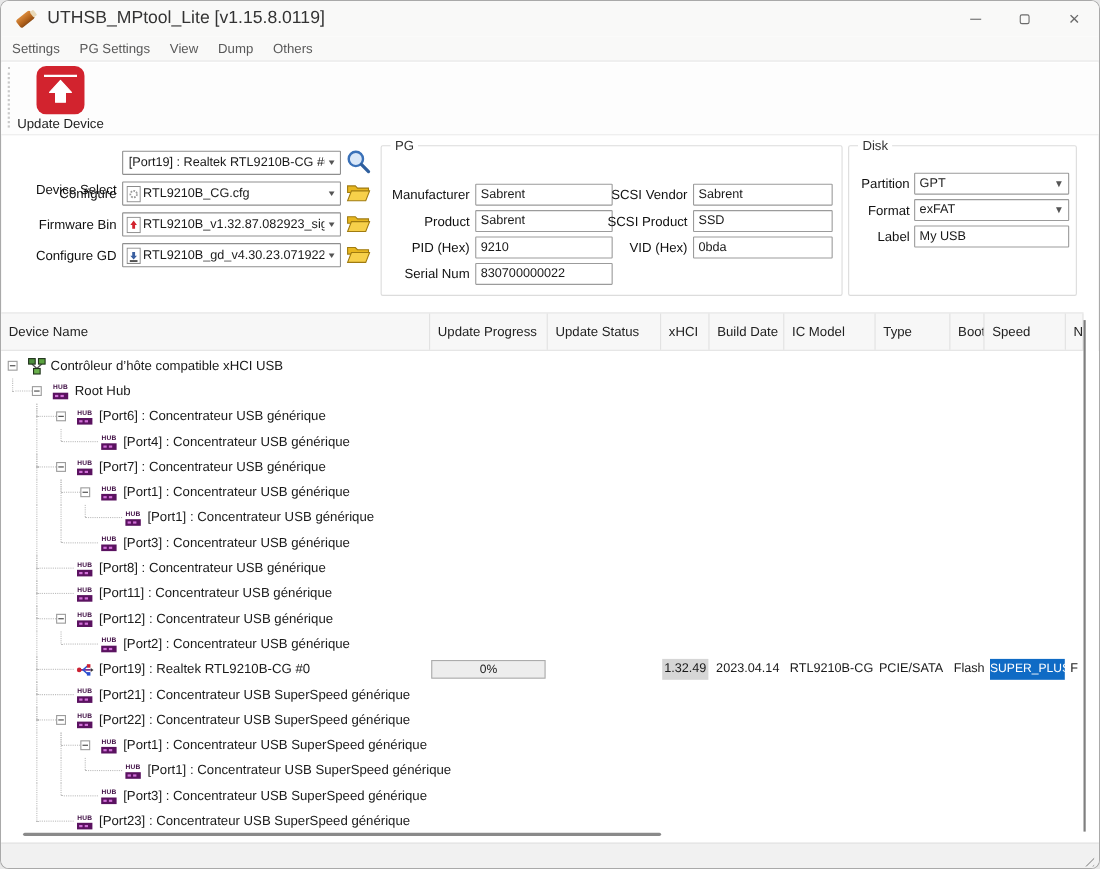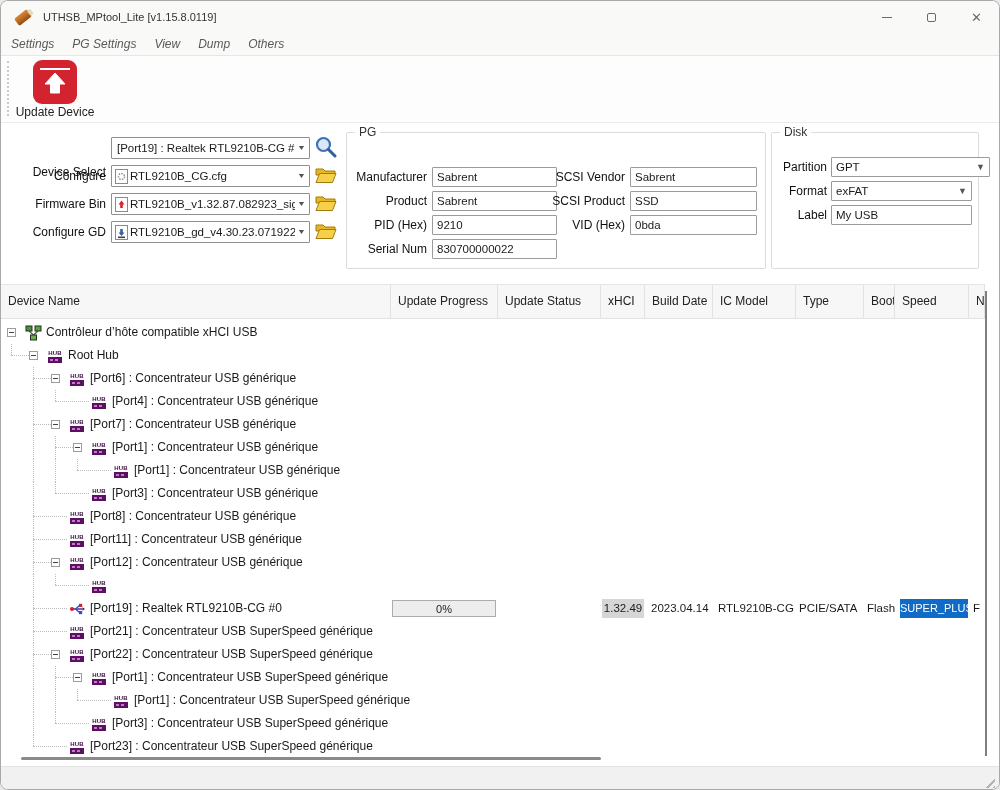--- a/index.html
+++ b/index.html
@@ -4,29 +4,29 @@
 <style>
   html,body{margin:0;padding:0;background:#e8e8e8;}
   *{box-sizing:border-box;}
   .window{position:relative;width:1000px;height:790px;background:#fff;border:1px solid #a9a9a9;
     border-radius:8px;overflow:hidden;font-family:"Liberation Sans",sans-serif;font-size:12px;color:#1a1a1a;}
   
   .titlebar{position:absolute;left:0;top:0;right:0;height:32px;background:#f9f9f8;display:flex;align-items:center;}
   .app-icon{width:16px;height:9px;background:linear-gradient(180deg,#d98a3c 0%,#b5651d 60%,#8f4c14 100%);
     border-radius:2px;transform:rotate(-38deg);margin-left:14px;position:relative;}
   .app-icon::after{content:"";position:absolute;right:-3px;top:1.5px;width:4px;height:6px;background:#e9d9b8;border-radius:1px;}
-  .title-text{margin-left:12px;color:#333;font-size:11px;}
+  .title-text{margin-left:12px;color:#333;font-size:16px;}
   .win-btns{margin-left:auto;display:flex;height:100%;}
   .win-btn{width:45px;height:100%;display:flex;align-items:center;justify-content:center;color:#6b6b6b;font-size:13px;cursor:default;}
   .glyph-min{width:10px;height:1px;background:#6b6b6b;}
   .glyph-max{width:9px;height:9px;border:1px solid #6b6b6b;border-radius:2px;}
   
   .menubar{position:absolute;left:0;top:32px;right:0;height:23px;background:#f9f9f8;display:flex;align-items:center;
     border-bottom:1px solid #e6e6e6;color:#595959;}
-  .menu-item{padding:0 9px;line-height:22px;font-style:italic;}
+  .menu-item{padding:0 9px;line-height:22px;}
   .menu-item:first-child{padding-left:10px;}
   
   .toolbar{position:absolute;left:0;top:56px;right:0;height:66px;background:#fdfdfd;border-bottom:1px solid #ececec;}
   .tb-grip{position:absolute;left:6px;top:4px;bottom:6px;border-left:2px dotted #c9c9c9;}
   .update-btn{position:absolute;left:10px;top:3px;width:88px;height:60px;display:flex;flex-direction:column;align-items:center;}
   .ud-icon{width:44px;height:44px;}
   .ud-label{margin-top:1px;font-size:12px;color:#222;}
   
   .form-label{position:absolute;width:100px;text-align:right;line-height:22px;color:#111;}
   .combo{position:absolute;left:110px;width:199px;height:22px;border:1px solid #8f8f8f;background:#fff;
@@ -202,21 +202,21 @@
       <div class="gb-input" style="left: 283px; width: 127px; top: 34px;">Sabrent</div>
       <div class="gb-label" style="left: 200px; width: 78px; top: 58px;">SCSI Product</div>
       <div class="gb-input" style="left: 283px; width: 127px; top: 58px;">SSD</div>
       <div class="gb-label" style="left: 200px; width: 78px; top: 82px; text-align: right;">VID (Hex)</div>
       <div class="gb-input" style="left: 283px; width: 127px; top: 82px;">0bda</div>
     </div>
 
   <div class="groupbox" id="disk-group" style="left:770px;top:131px;width:208px;height:137px;">
     <div class="gb-legend">Disk</div>
   <div class="gb-label" style="left: 0px; width: 55px; top: 24px;">Partition</div>
-      <div class="gb-input gb-combo" style="left: 59px; width: 159px; top: 24px;">
+      <div class="gb-input gb-combo" style="left: 59px; width: 141px; top: 24px;">
         <span class="c-text">GPT</span>
         <span class="chev">▼</span>
       </div>
       <div class="gb-label" style="left: 0px; width: 55px; top: 48px;">Format</div>
       <div class="gb-input gb-combo" style="left: 59px; width: 141px; top: 48px;">
         <span class="c-text">exFAT</span>
         <span class="chev">▼</span>
       </div>
       <div class="gb-label" style="left: 0px; width: 55px; top: 72px;">Label</div>
       <div class="gb-input" style="left: 59px; width: 141px; top: 72px;">My USB</div>
@@ -377,20 +377,21 @@
       <div class="trow" style="top: 255px;">
         <div class="vg" style="left: 32px;"></div>
         <div class="vg-half" style="left: 54px;"></div>
         <div class="hg" style="left: 54px; width: 34px;"></div>
         <span class="tree-ico" style="left: 89px;">
           <span class="hub-wrap">
             <i class="hub-t">HUB</i>
             <i class="hub-r"></i>
           </span>
         </span>
+        <span class="tname" style="left: 111px;">[Port2] : Concentrateur USB générique</span>
       </div>
       <div class="trow" style="top: 278px;">
         <div class="vg" style="left: 32px;"></div>
         <div class="vg-half" style="left: 32px;"></div>
         <div class="hg" style="left: 32px; width: 34px;"></div>
         <span class="tree-ico" style="left: 67px;">
           <svg width="17" height="14" viewBox="0 0 17 14">
             <path d="M3 7 H13.5" stroke="#7a2f8f" stroke-width="1.6"></path>
             <path d="M6.5 7 L10.5 3.5 M6.5 7 L10.5 10.5" stroke="#2a4fd0" stroke-width="1.3"></path>
             <circle cx="3" cy="7" r="2.1" fill="#cc2233"></circle>

